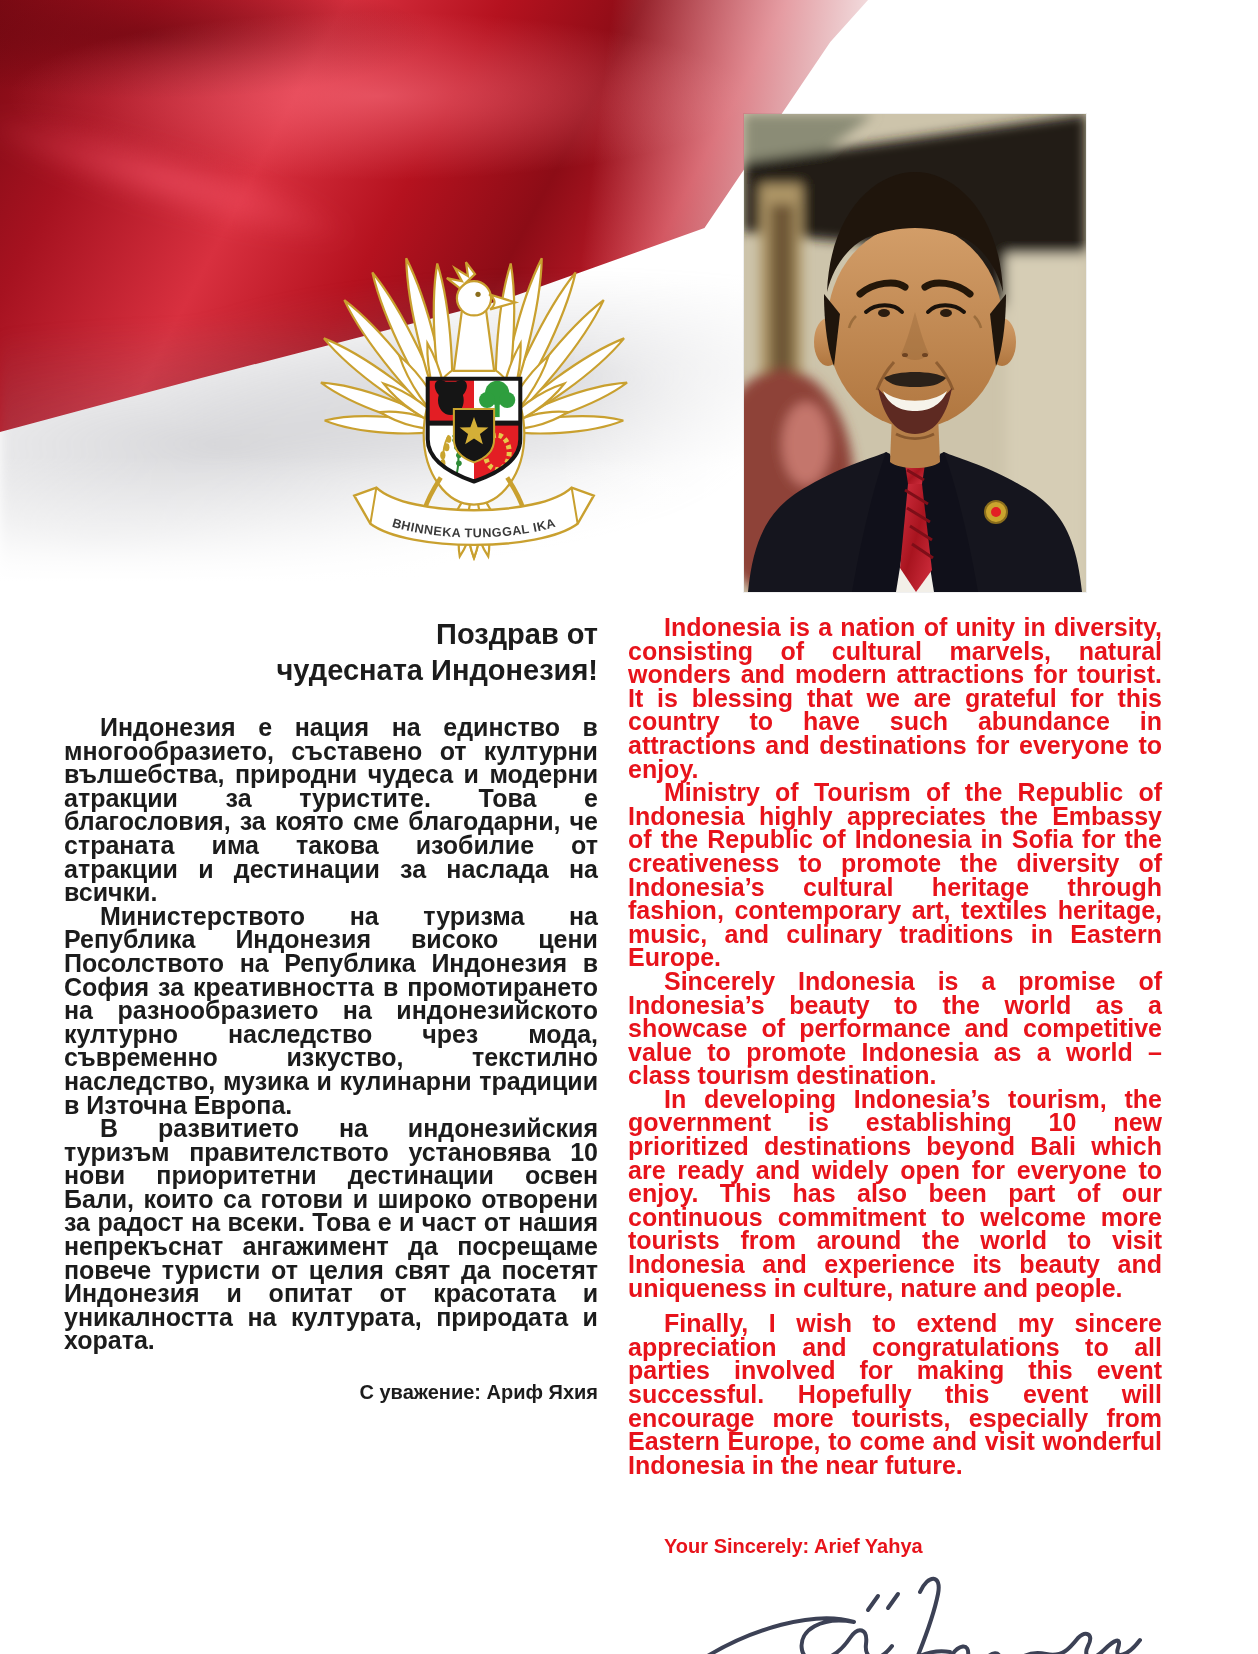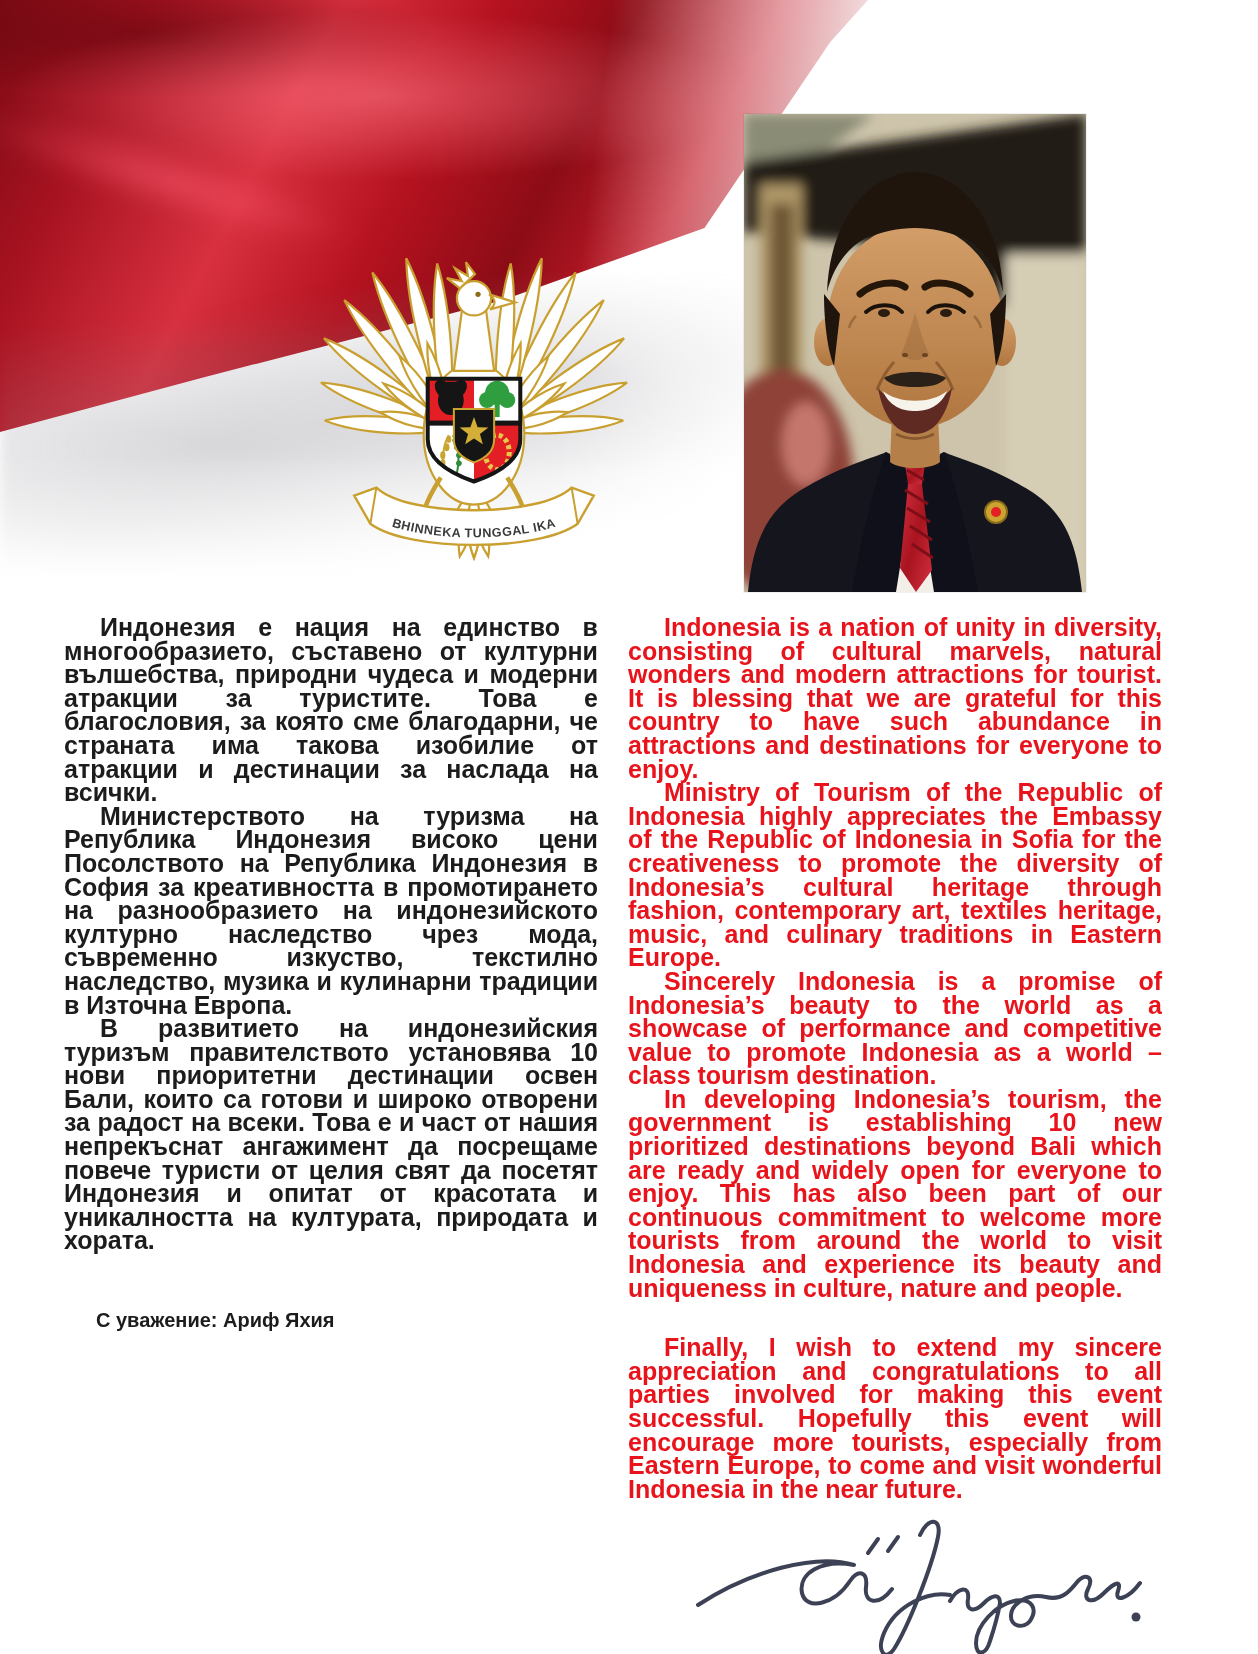--- a/index.html
+++ b/index.html
@@ -43,23 +43,23 @@
   .col{flex:1 1 0;min-width:0;}
   .col-bg{color:#1c1c1c;}
   .col-en{color:#e8131b;position:relative;}
   h2{margin:0 0 28px 0;font-size:29px;line-height:36px;font-weight:700;}
   .heading-bg{text-align:right;color:#1c1c1c;}
   .heading-en{text-align:left;color:#e8131b;word-spacing:8px;}
   .body p{
     margin:0;font-size:25px;line-height:23.6px;font-weight:700;
     text-align:justify;text-indent:36px;
   }
-  .body p.final{margin-top:36px;}
+  .body p.final{margin-top:12px;}
   .signoff{font-size:20px;font-weight:700;}
-  .signoff-bg{margin-top:56px;padding-left:32px;color:#1c1c1c;}
+  .signoff-bg{margin-top:28px;padding-left:32px;color:#1c1c1c;text-align:right;}
   .signoff-en{margin-top:58px;padding-left:36px;color:#e8131b;}
   .signature{display:block;margin:8px 0 0 56px;width:470px;height:170px;}
 </style>
 </head>
 <body>
 
 <div class="page">
 
   <div class="hero">
     <div class="flag-red"></div>
@@ -235,36 +235,41 @@
       <path d="M152,320 C164,326 178,326 190,320" stroke="rgba(90,50,20,0.5)" stroke-width="3" fill="none"></path>
 
       <circle cx="252" cy="398" r="11" fill="#caa42e" stroke="#8a6d1c" stroke-width="2"></circle>
       <circle cx="252" cy="398" r="5" fill="#e31e24"></circle>
     </svg>
   </div>
 
   <div class="content">
 
     <div class="col col-bg">
+      <h2 class="heading-bg">
+        <span>Поздрав от</span><br>
+        <span>чудесната Индонезия!</span>
+      </h2>
       <div class="body">
         <p>Индонезия е нация на единство в многообразието, съставено от културни вълшебства, природни чудеса и модерни атракции за туристите. Това е благословия, за която сме благодарни, че страната има такова изобилие от атракции и дестинации за наслада на всички.</p>
         <p>Министерството на туризма на Република Индонезия високо цени Посолството на Република Индонезия в София за креативността в промотирането на разнообразието на индонезийското културно наследство чрез мода, съвременно изкуство, текстилно наследство, музика и кулинарни традиции в Източна Европа.</p>
         <p>В развитието на индонезийския туризъм правителството установява 10 нови приоритетни дестинации освен Бали, които са готови и широко отворени за радост на всеки. Това е и част от нашия непрекъснат ангажимент да посрещаме повече туристи от целия свят да посетят Индонезия и опитат от красотата и уникалността на културата, природата и хората.</p>
       </div>
       <div class="signoff signoff-bg">С уважение: Ариф Яхия</div>
     </div>
 
     <div class="col col-en">
       <div class="body">
         <p>Indonesia is a nation of unity in diversity, consisting of cultural marvels, natural wonders and modern attractions for tourist. It is blessing that we are grateful for this country to have such abundance in attractions and destinations for everyone to enjoy.</p>
         <p>Ministry of Tourism of the Republic of Indonesia highly appreciates the Embassy of the Republic of Indonesia in Sofia for the creativeness to promote the diversity of Indonesia’s cultural heritage through fashion, contemporary art, textiles heritage, music, and culinary traditions in Eastern Europe.</p>
         <p>Sincerely Indonesia is a promise of Indonesia’s beauty to the world as a showcase of performance and competitive value to promote Indonesia as a world – class tourism destination.</p>
         <p>In developing Indonesia’s tourism, the government is establishing 10 new prioritized destinations beyond Bali which are ready and widely open for everyone to enjoy. This has also been part of our continuous commitment to welcome more tourists from around the world to visit Indonesia and experience its beauty and uniqueness in culture, nature and people.</p>
         <p class="final">Finally, I wish to extend my sincere appreciation and congratulations to all parties involved for making this event successful. Hopefully this event will encourage more tourists, especially from Eastern Europe, to come and visit wonderful Indonesia in the near future.</p>
       </div>
+      <div class="signoff signoff-en">Your Sincerely: Arief Yahya</div>
 
       <svg class="signature" viewBox="0 0 470 170">
         <g fill="none" stroke="#3c4155" stroke-width="4" stroke-linecap="round" stroke-linejoin="round">
           <path d="M14,96 C66,62 132,44 170,56 C138,50 114,64 118,84 C122,102 150,96 166,72 C174,60 184,62 182,78 C180,94 194,98 208,80"></path>
           <path d="M184,44 l10,-14"></path>
           <path d="M204,42 l10,-14"></path>
           <path d="M236,26 C244,8 258,8 254,28 C248,58 224,118 210,140 C202,152 192,144 200,124 C212,96 244,82 266,86"></path>
           <path d="M266,92 C274,78 286,76 284,90 C282,102 290,104 300,94 C308,86 316,84 316,94 C314,106 310,120 306,132 C302,146 292,148 292,134 C292,116 312,96 330,92 C348,88 354,100 346,112 C340,120 326,118 327,106 C328,94 344,84 362,88 C378,92 386,82 394,72 C402,64 410,68 404,80 C398,92 408,96 420,84 C430,74 438,70 434,82 C430,94 444,90 456,74"></path>
         </g>
         <circle cx="452" cy="108" r="4.5" fill="#3c4155"></circle>

